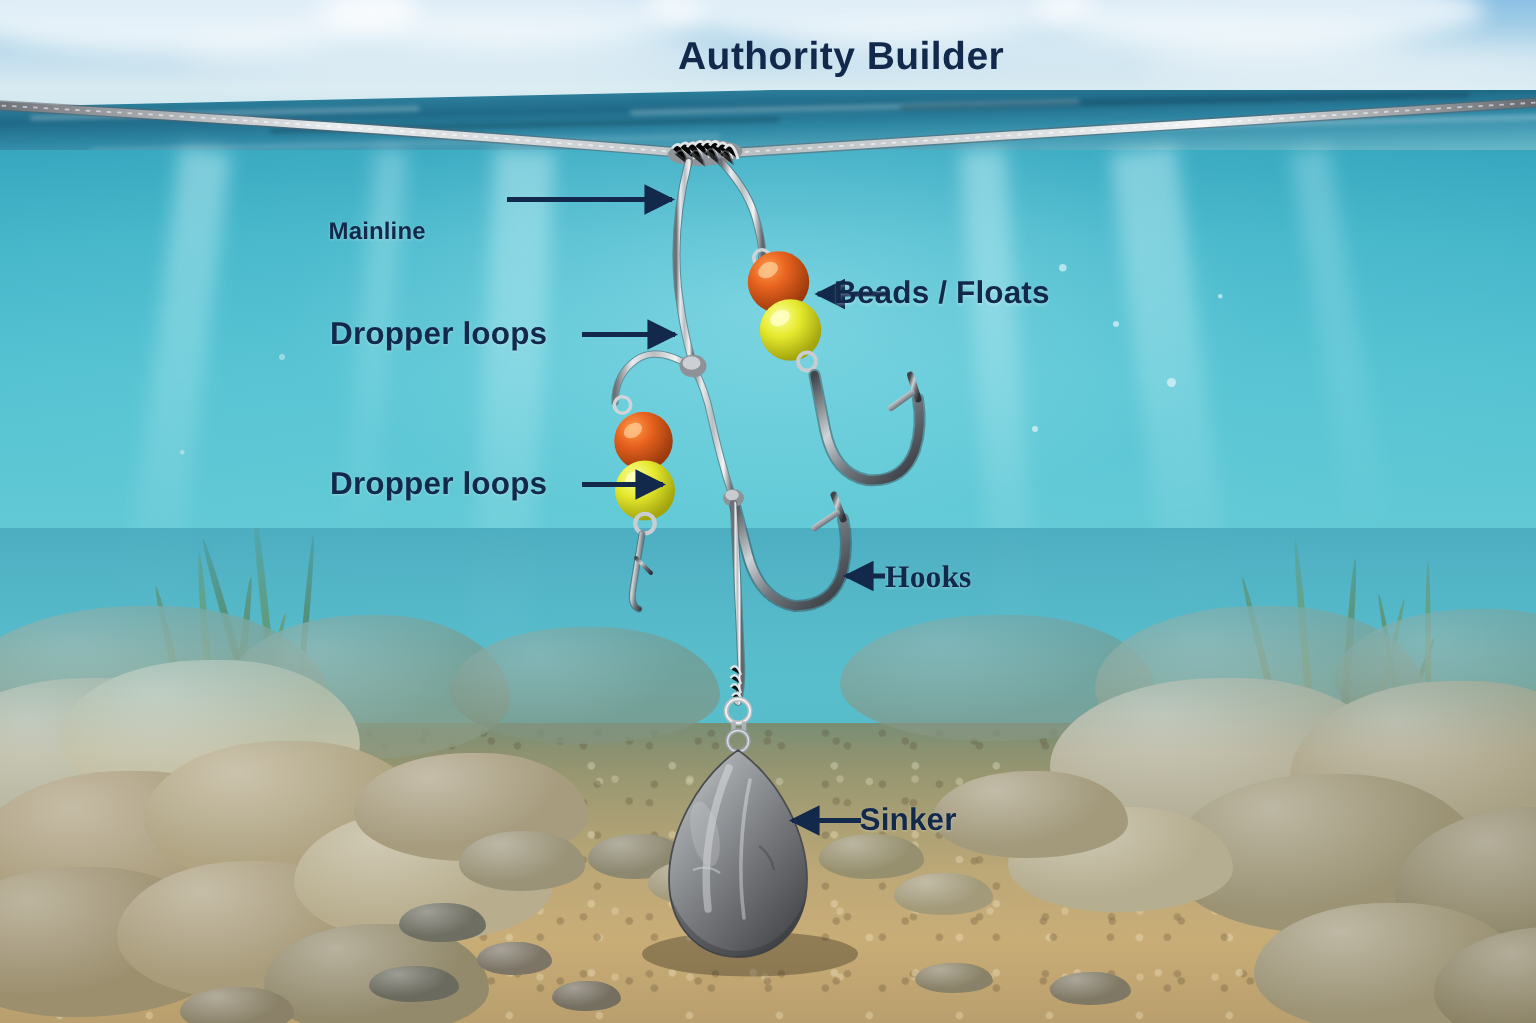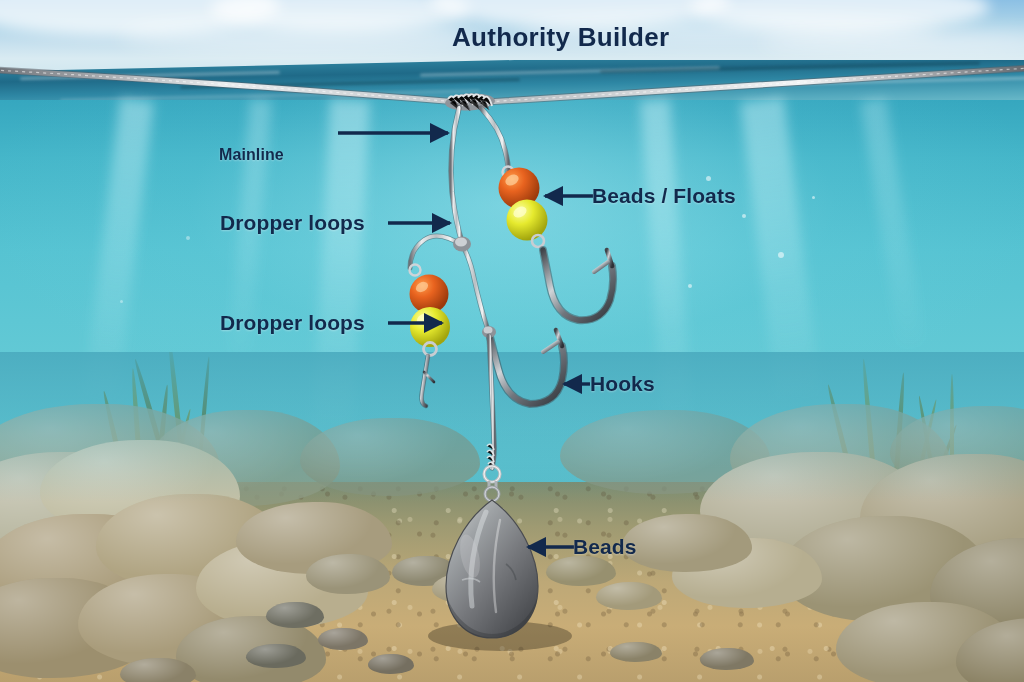--- a/index.html
+++ b/index.html
@@ -355,19 +355,19 @@
   </svg>
 
   <div class="title" style="left:410px;top:22px;margin-left:42px;">Authority Builder</div>
 
   <div class="lab" style="left:219px;top:121px;font-size:16px;margin-top:25px;">Mainline</div>
 
   <div class="lab" style="left:220px;top:211px;font-size:21px;">Dropper loops</div>
 
   <div class="lab" style="left:220px;top:311px;font-size:21px;">Dropper loops</div>
 
-  <div class="lab" style="left:592px;top:184px;font-size:21px;">Beads / Floats</div>
-
-  <div class="lab" style="left:590px;top:372px;font-size:21px;">Hooks</div>
-
-  <div class="lab" style="left:573px;top:535px;font-size:21px;">Beads</div>
+  <div class="lab" style="left:556px;top:184px;font-size:21px;">Beads / Floats</div>
+
+  <div class="lab" style="left:590px;top:372px;font-size:21px;font-family:Liberation Serif, serif;">Hooks</div>
+
+  <div class="lab" style="left:573px;top:535px;font-size:21px;">Sinker</div>
 
 </div>
 
 </body></html>

